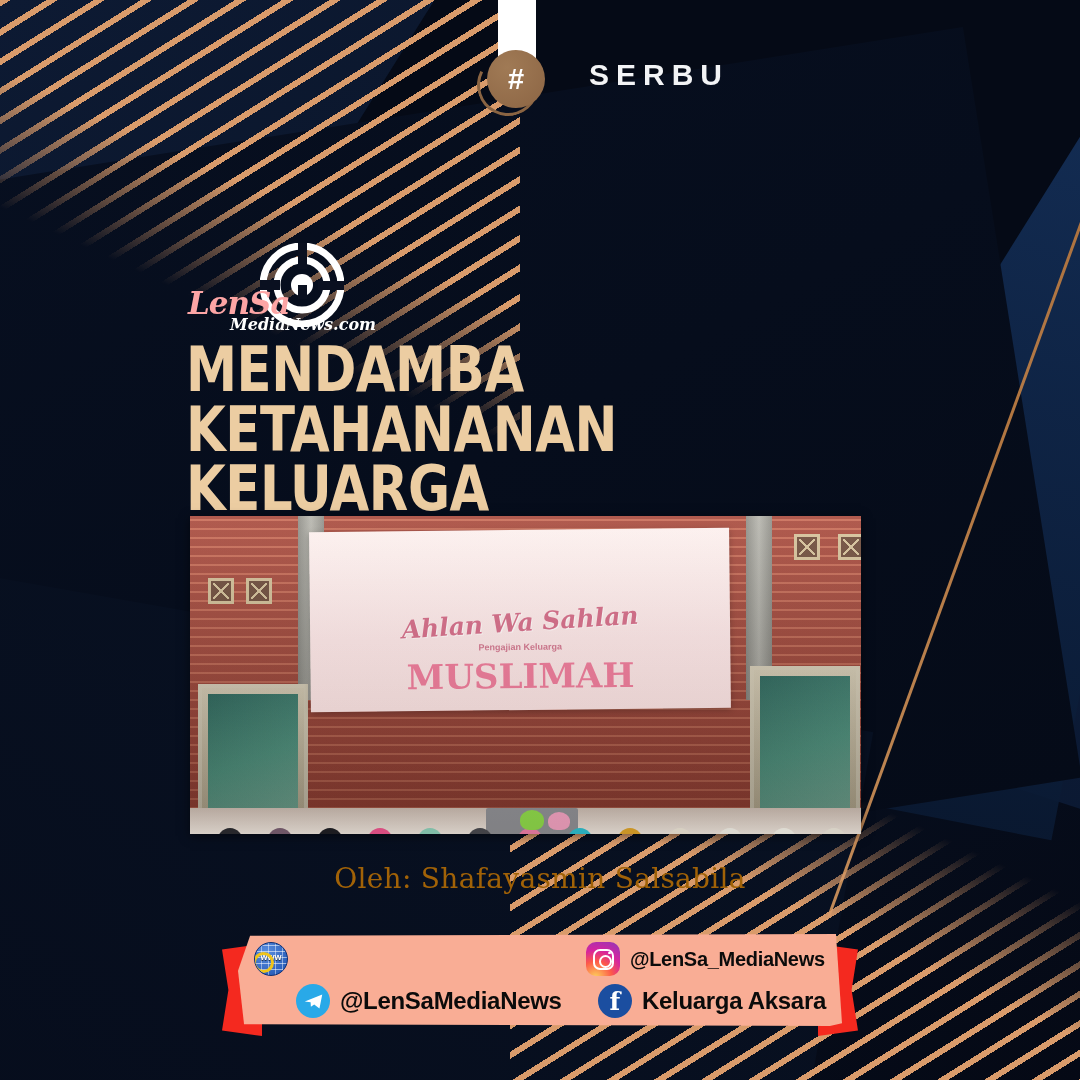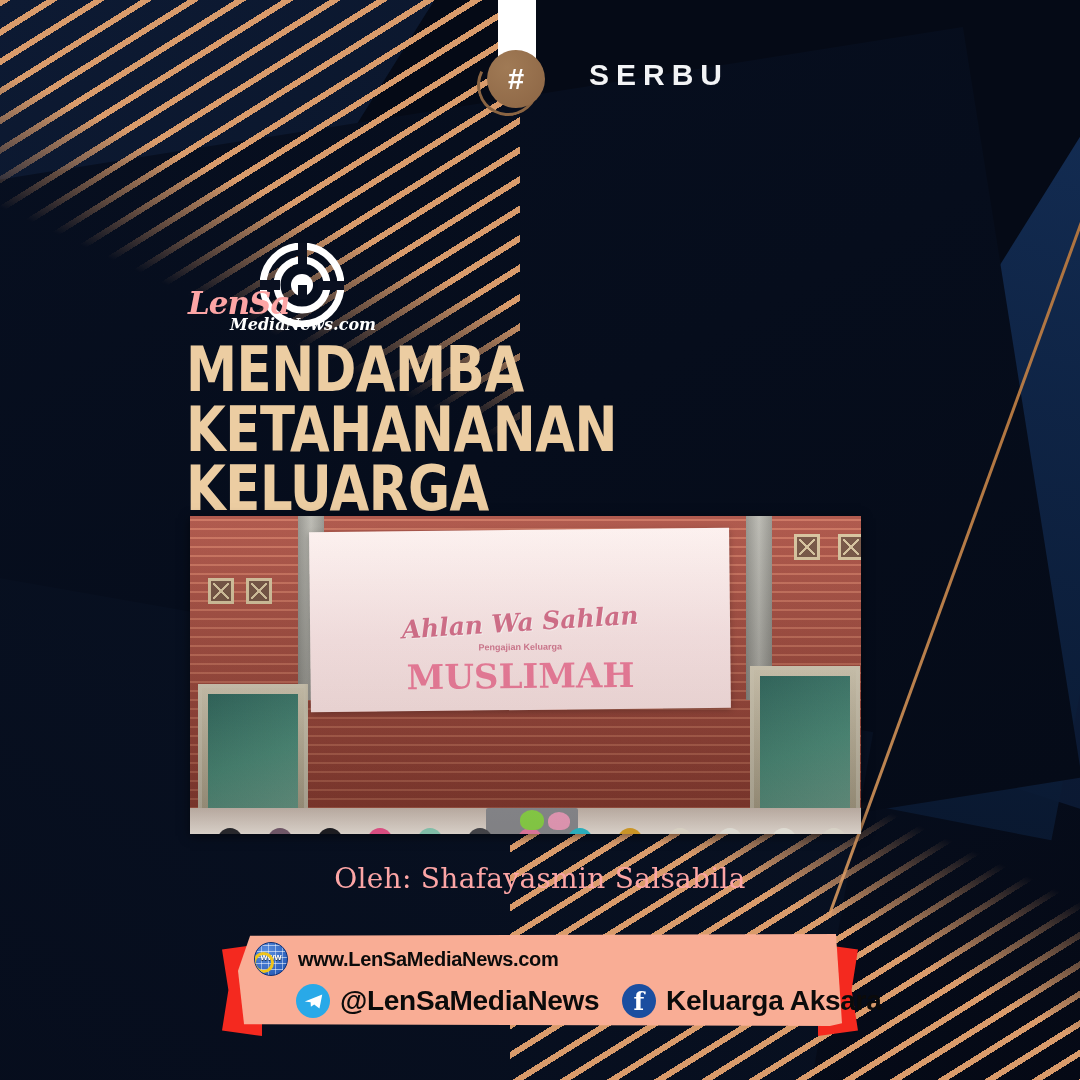--- a/index.html
+++ b/index.html
@@ -106,36 +106,36 @@
     color:#e8577f;font-family:"DejaVu Serif",serif;font-size:34px;font-weight:700;opacity:.75;}
   .floor{position:absolute;left:0;right:0;bottom:0;height:26px;background:linear-gradient(180deg,#c9b9ae,#efe6dd);}
   .person{position:absolute;bottom:6px;width:52px;}
   .head{position:absolute;left:50%;transform:translateX(-50%);width:27px;height:31px;border-radius:50% 50% 46% 46%;}
   .table-front{position:absolute;left:296px;bottom:0;width:92px;height:26px;background:#8f8f93;border-radius:2px;}
   .deco{position:absolute;bottom:4px;border-radius:50% 50% 40% 40%;}
   .photo-dim{position:absolute;inset:0;background:linear-gradient(180deg,rgba(255,255,255,.06),rgba(0,0,0,.10));}
 
   
   .byline{position:absolute;top:862px;left:0;right:0;text-align:center;
-    color:#fca5a5;font-family:"DejaVu Serif",serif;font-size:28px;letter-spacing:.3px;}
+    color:#a16207;font-family:"DejaVu Serif",serif;font-size:28px;letter-spacing:.3px;}
 
   
   .ribbon{position:absolute;left:222px;top:934px;width:636px;height:104px;}
   .rb-tail{position:absolute;top:10px;width:40px;height:92px;background:#f4291f;}
   .rb-tail.l{left:0;clip-path:polygon(0 6%,100% 0,100% 100%,0 94%,16% 50%);}
   .rb-tail.r{right:0;clip-path:polygon(0 0,100% 6%,84% 50%,100% 94%,0 100%);}
   .rb-main{position:absolute;left:16px;right:16px;top:0;height:92px;background:#f9ad95;
     clip-path:polygon(2% 2%,99% 0%,100% 97%,98% 100%,1% 98%,0% 40%);}
   .rb-rows{position:absolute;left:16px;right:16px;top:0;height:92px;
     display:flex;flex-direction:column;justify-content:center;gap:8px;padding:0 16px;}
   .rb-row{display:flex;align-items:center;}
   .rb-item{display:flex;align-items:center;gap:10px;}
   .rb-item.first{width:332px;}
   .rb-text{color:#0b0b0b;font-size:20px;font-weight:700;letter-spacing:-.3px;white-space:nowrap;}
-  .rb-text.light{font-weight:600;font-size:28px;}
+  .rb-text.light{font-weight:600;font-size:24px;}
   .ic{width:34px;height:34px;flex:0 0 34px;position:relative;}
   .ic-globe{border-radius:50%;background:radial-gradient(circle at 35% 30%,#5b8fe0,#1b4fae);
     border:1px solid #0d2f74;overflow:hidden;}
   .ic-globe:before{content:"";position:absolute;inset:0;
     background:repeating-linear-gradient(0deg,transparent 0 5px,rgba(255,255,255,.55) 5px 6px),
                repeating-linear-gradient(90deg,transparent 0 6px,rgba(255,255,255,.45) 6px 7px);}
   .ic-globe span{position:absolute;left:0;right:0;top:9px;text-align:center;color:#fff;
     font-size:9px;font-weight:700;z-index:2;text-shadow:0 1px 1px #123;}
   .ic-globe:after{content:"";position:absolute;left:-2px;bottom:2px;width:15px;height:15px;
     border:3px solid #f0c419;border-radius:50%;z-index:3;}
@@ -280,21 +280,26 @@
     <div class="rb-tail l"></div>
     <div class="rb-tail r"></div>
     <div class="rb-main"></div>
     <div class="rb-rows">
 
       <div class="rb-row">
         <div class="rb-item first">
           <div class="ic ic-globe">
             <span>www</span>
           </div>
-          <div class="rb-text">www.LenSaMediaNews.com</div>
+        </div>
+        <div class="rb-item">
+          <div class="ic ic-ig">
+              <i></i>
+            </div>
+          <div class="rb-text">@LenSa_MediaNews</div>
         </div>
       </div>
 
       <div class="rb-row">
         <div class="rb-item first" style="padding-left:42px;">
           <div class="ic ic-tg">
             <svg viewBox="0 0 24 24">
                 <path d="M2 12l20-8-3.2 16-6-4.6L9 18l-.3-5.2z" fill="#fff"></path>
               </svg>
           </div>

